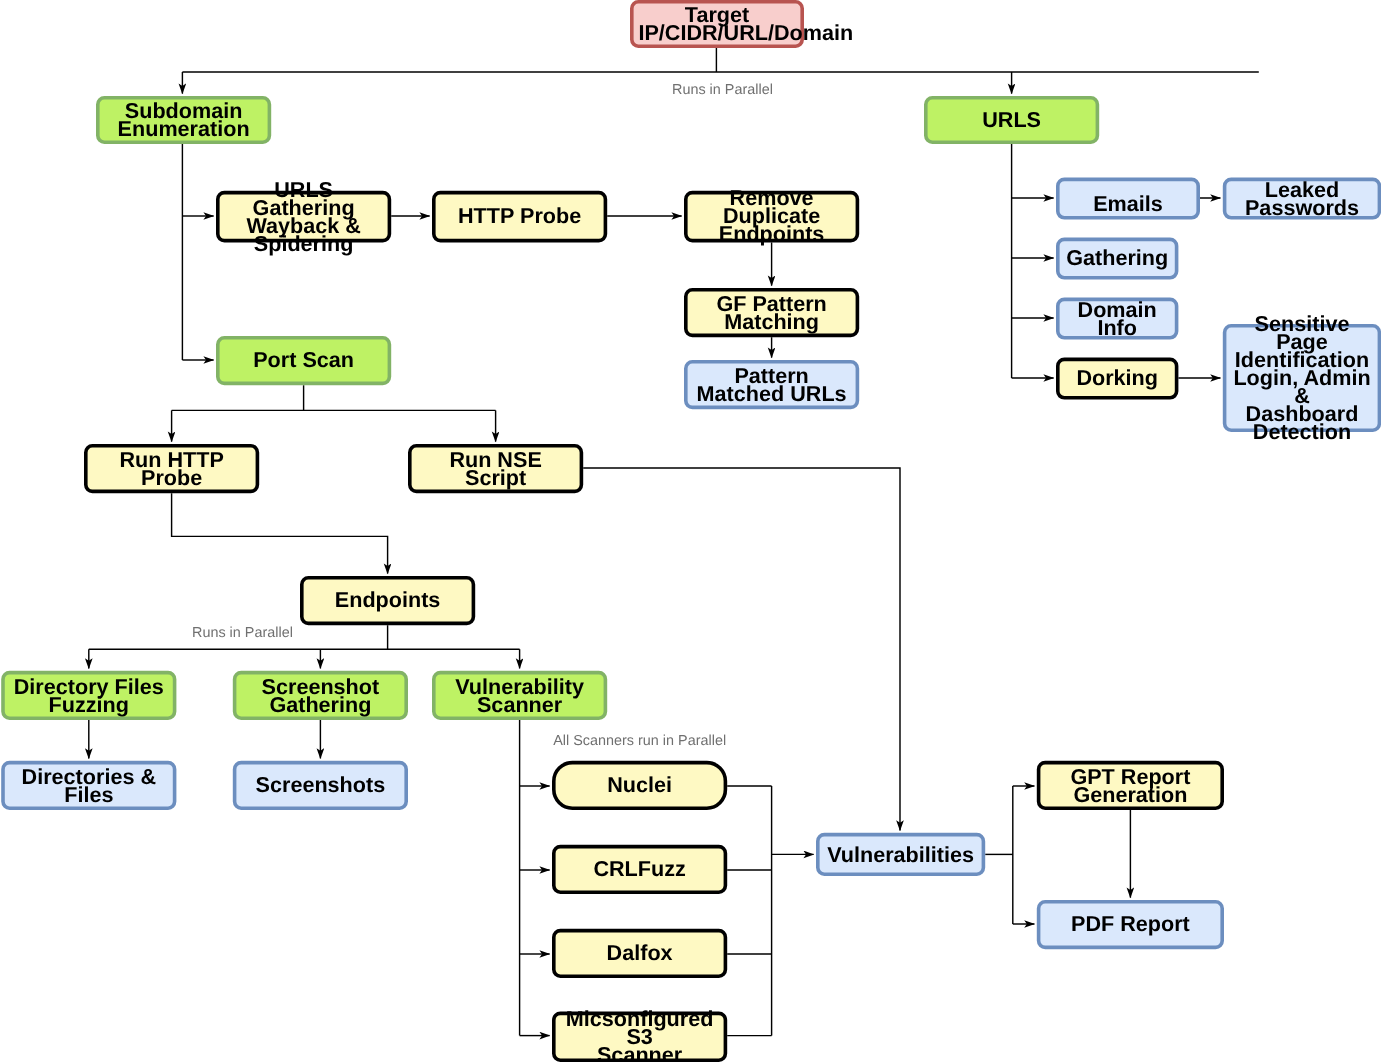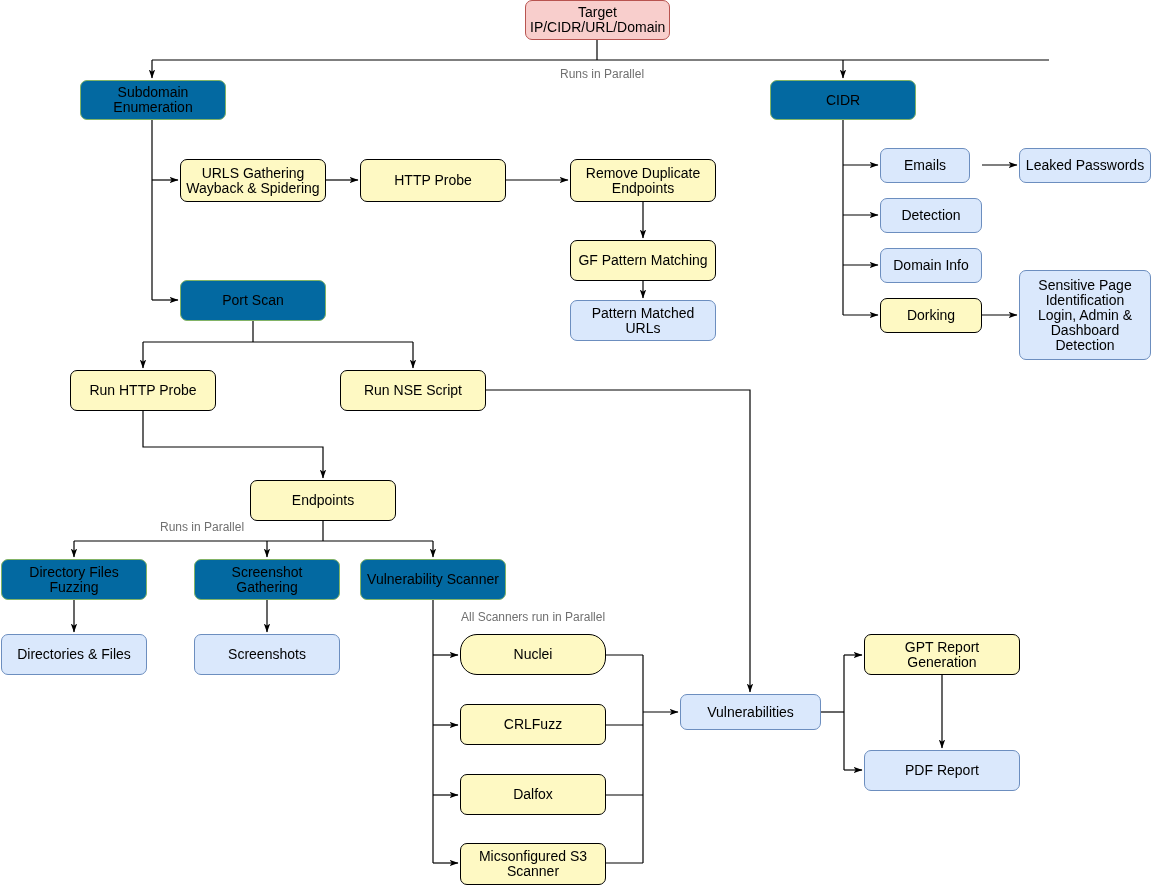--- a/index.html
+++ b/index.html
@@ -24,31 +24,32 @@
     pointer-events: none;
   }
   .node {
     position: absolute;
     box-sizing: border-box;
     display: flex;
     align-items: center;
     justify-content: center;
     text-align: center;
     border-radius: 7px;
-    border: 1px solid #404040;
+    border: 3px solid #404040;
     background: #ffffff;
     color: #000000;
-    font-size: 14px;
+    font-size: 18px;
     line-height: 15px;
     z-index: 2;
     padding: 2px 4px;
+    font-weight: bold;
   }
   .node .lbl { white-space: pre-line; display: block; width: 100%; }
   .n-red   { background: #f8cecc; border-color: #b85450; }
-  .n-green { background: #0369a1; border-color: #82b366; }
+  .n-green { background: #bef264; border-color: #82b366; }
   .n-blue  { background: #dae8fc; border-color: #6c8ebf; }
   .n-plain { background: #fef9c3; border-color: #000000; }
   .edge-label {
     position: absolute;
     font-size: 12px;
     line-height: 14px;
     color: #707070;
     background: transparent;
     white-space: nowrap;
     z-index: 3;
@@ -131,47 +132,47 @@
   <div id="nodes-layer">
       <div class="node n-red" style="left: 525px; top: 0px; width: 145px; height: 40px;">
         <span class="lbl">Target
 IP/CIDR/URL/Domain</span>
       </div>
       <div class="node n-green" style="left: 80px; top: 80px; width: 146px; height: 40px;">
         <span class="lbl">Subdomain
 Enumeration</span>
       </div>
       <div class="node n-green" style="left: 770px; top: 80px; width: 146px; height: 40px;">
-        <span class="lbl">CIDR</span>
+        <span class="lbl">URLS</span>
       </div>
       <div class="node n-plain" style="left: 180px; top: 159px; width: 146px; height: 43px;">
         <span class="lbl">URLS Gathering
 Wayback &amp; Spidering</span>
       </div>
       <div class="node n-plain" style="left: 360px; top: 159px; width: 146px; height: 43px;">
         <span class="lbl">HTTP Probe</span>
       </div>
       <div class="node n-plain" style="left: 570px; top: 159px; width: 146px; height: 43px;">
         <span class="lbl">Remove Duplicate
 Endpoints</span>
       </div>
       <div class="node n-plain" style="left: 570px; top: 240px; width: 146px; height: 41px;">
         <span class="lbl">GF Pattern Matching</span>
       </div>
       <div class="node n-blue" style="left: 570px; top: 300px; width: 146px; height: 41px;">
         <span class="lbl">Pattern Matched URLs</span>
       </div>
-      <div class="node n-blue" style="left: 880px; top: 148px; width: 90px; height: 35px;">
+      <div class="node n-blue" style="left: 880px; top: 148px; width: 120px; height: 35px; align-items: flex-end;">
         <span class="lbl">Emails</span>
       </div>
       <div class="node n-blue" style="left: 1019px; top: 148px; width: 132px; height: 35px;">
         <span class="lbl">Leaked Passwords</span>
       </div>
       <div class="node n-blue" style="left: 880px; top: 198px; width: 102px; height: 35px;">
-        <span class="lbl">Detection</span>
+        <span class="lbl">Gathering</span>
       </div>
       <div class="node n-blue" style="left: 880px; top: 248px; width: 102px; height: 35px;">
         <span class="lbl">Domain Info</span>
       </div>
       <div class="node n-plain" style="left: 880px; top: 298px; width: 102px; height: 35px;">
         <span class="lbl">Dorking</span>
       </div>
       <div class="node n-blue" style="left: 1019px; top: 270px; width: 132px; height: 90px;">
         <span class="lbl">Sensitive Page
 Identification

